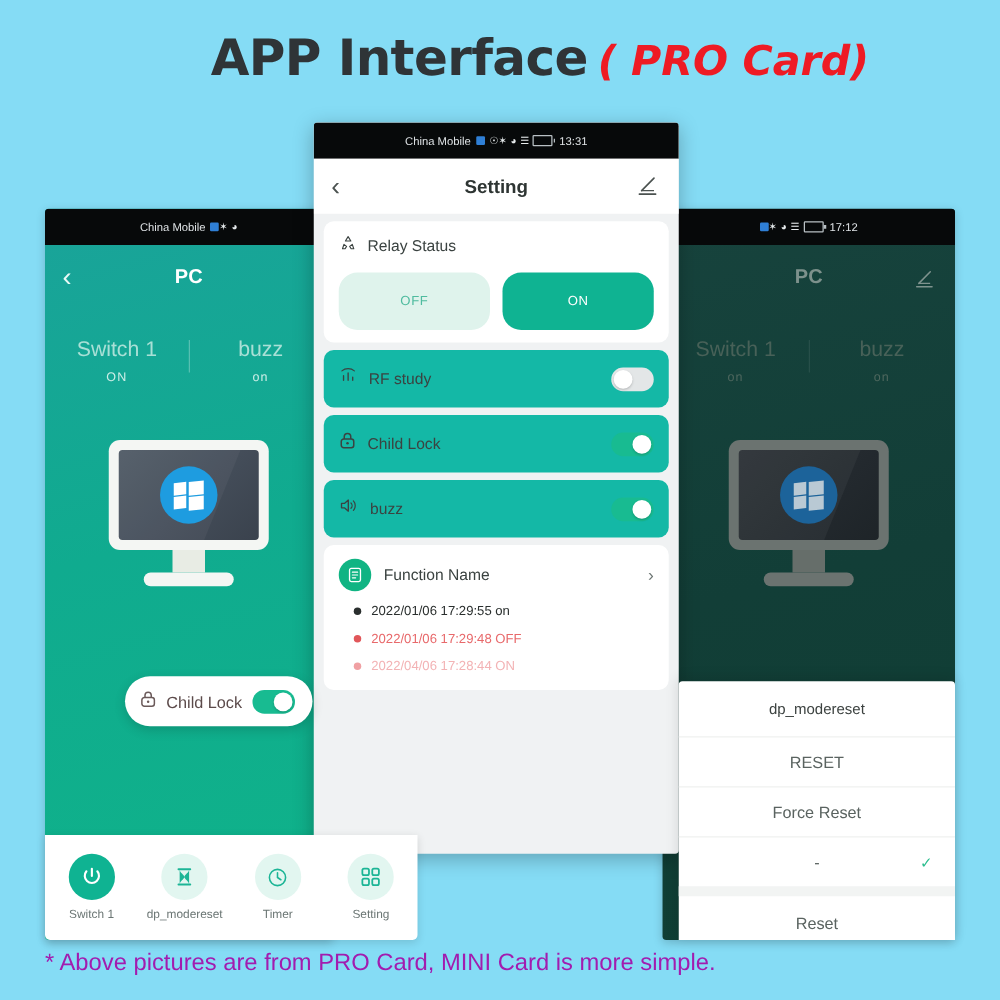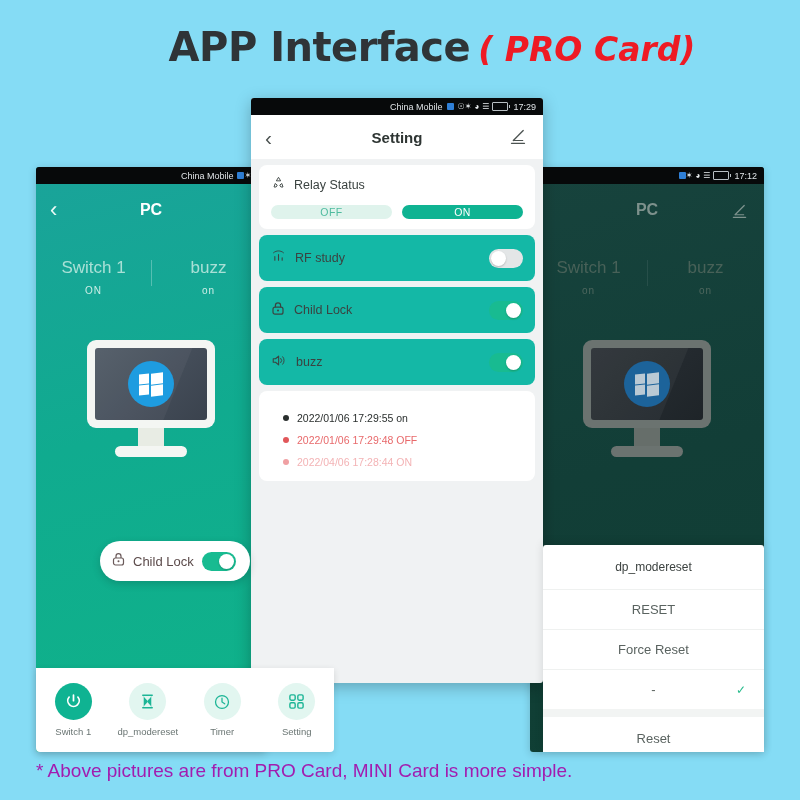--- a/index.html
+++ b/index.html
@@ -28,22 +28,22 @@
   
   .footnote{
     position:absolute;left:36px;top:760px;width:740px;
     font-size:19px;color:#a21caf;font-weight:500;
     font-family:"Liberation Sans", sans-serif;white-space:nowrap;
   }
 
   
   .phone{position:absolute;overflow:hidden;}
   .statusbar{
-    height:17px;background:#07090a;color:#dfe3e6;
-    display:flex;align-items:center;justify-content:flex-end;
+    height:29px;background:#07090a;color:#dfe3e6;
+    display:flex;align-items:center;justify-content:center;
     padding:0 7px;font-size:9px;box-sizing:border-box;
   }
   .sb-left{display:flex;align-items:center;gap:4px;}
   .sb-right{display:flex;align-items:center;gap:3px;}
   .sb-dot{width:7px;height:7px;background:#2f7fd6;border-radius:1px;display:inline-block;}
   .sb-ico{font-size:8px;line-height:1;color:#e8ecee;}
   .sb-batt{
     width:14px;height:7px;border:1px solid #b9c0c4;border-radius:1px;
     position:relative;display:inline-block;
   }
@@ -192,21 +192,21 @@
   .cp-edit{position:absolute;right:16px;top:13px;color:#4b5250;}
   .cp-body{padding:0;}
   .card{
     background:#ffffff;margin:6px 8px;border-radius:8px;box-sizing:border-box;
     padding:10px 12px;
   }
   .card-head{display:flex;align-items:center;gap:8px;}
   .card-head .lbl{font-size:12.5px;color:#3b4341;}
   .btn-row{display:flex;gap:10px;margin-top:11px;}
   .pill{
-    flex:1;height:14px;border-radius:15px;display:flex;align-items:center;justify-content:center;
+    flex:1;height:46px;border-radius:15px;display:flex;align-items:center;justify-content:center;
     font-size:10.5px;letter-spacing:.5px;
   }
   .pill.on{background:#0fb392;color:#ffffff;}
   .pill.off{background:#dff3ec;color:#4fbb9f;}
   .row-card{
     background:#14b8a6;margin:6px 8px;border-radius:8px;
     height:46px;display:flex;align-items:center;padding:0 12px;box-sizing:border-box;gap:9px;
   }
   .row-card .lbl{font-size:12.5px;color:#3b4341;flex:1;}
   .toggle{width:34px;height:19px;border-radius:10px;position:relative;flex:0 0 auto;}
@@ -417,21 +417,21 @@
       <div class="sb-left">
         <span>China Mobile</span>
         <span class="sb-dot"></span>
         <span class="sb-ico">☉</span>
       </div>
       <div class="sb-right">
         <span class="sb-ico">✶</span>
         <span class="sb-ico">◕</span>
         <span class="sb-ico">☰</span>
         <span class="sb-batt"></span>
-        <span class="sb-time">17:29</span>
+        <span class="sb-time">13:31</span>
       </div>
     </div>
 
     <div class="cp-header">
       <span class="cp-back">‹</span>
       <span class="cp-title">Setting</span>
       <span class="cp-edit">
         <svg width="18" height="18" viewBox="0 0 18 18" fill="none">
           <path d="M2.5 15.3h13" stroke="#4b5250" stroke-width="1.3" stroke-linecap="round"></path>
           <path d="M14.2 2.5 4.3 12.5" stroke="#4b5250" stroke-width="1.3" stroke-linecap="round"></path>
@@ -495,20 +495,30 @@
             <path d="M13.2 3.8a6.2 6.2 0 0 1 0 8.4" stroke="#3b4341" stroke-width="1.1" stroke-linecap="round"></path>
           </svg>
         </span>
         <span class="lbl">buzz</span>
         <span class="toggle on">
             <span class="knob"></span>
           </span>
       </div>
 
       <div class="fn-card">
+        <div class="fn-head">
+          <span class="fn-ico">
+            <svg width="14" height="14" viewBox="0 0 16 16" fill="none">
+              <rect x="3" y="2" width="10" height="12" rx="1.6" stroke="#ffffff" stroke-width="1.2"></rect>
+              <path d="M5.6 5.4h4.8M5.6 8h4.8M5.6 10.6h3" stroke="#ffffff" stroke-width="1.1" stroke-linecap="round"></path>
+            </svg>
+          </span>
+          <span class="fn-label">Function Name</span>
+          <span class="fn-chev">›</span>
+        </div>
         <div class="log">
           <span class="bullet" style="background:#2a2f2e"></span>
           <span class="txt" style="color:#2a2f2e">2022/01/06 17:29:55 on</span>
         </div>
         <div class="log">
           <span class="bullet" style="background:#e1575a"></span>
           <span class="txt" style="color:#e8696b">2022/01/06 17:29:48 OFF</span>
         </div>
         <div class="log">
           <span class="bullet" style="background:#f0a0a3"></span>

